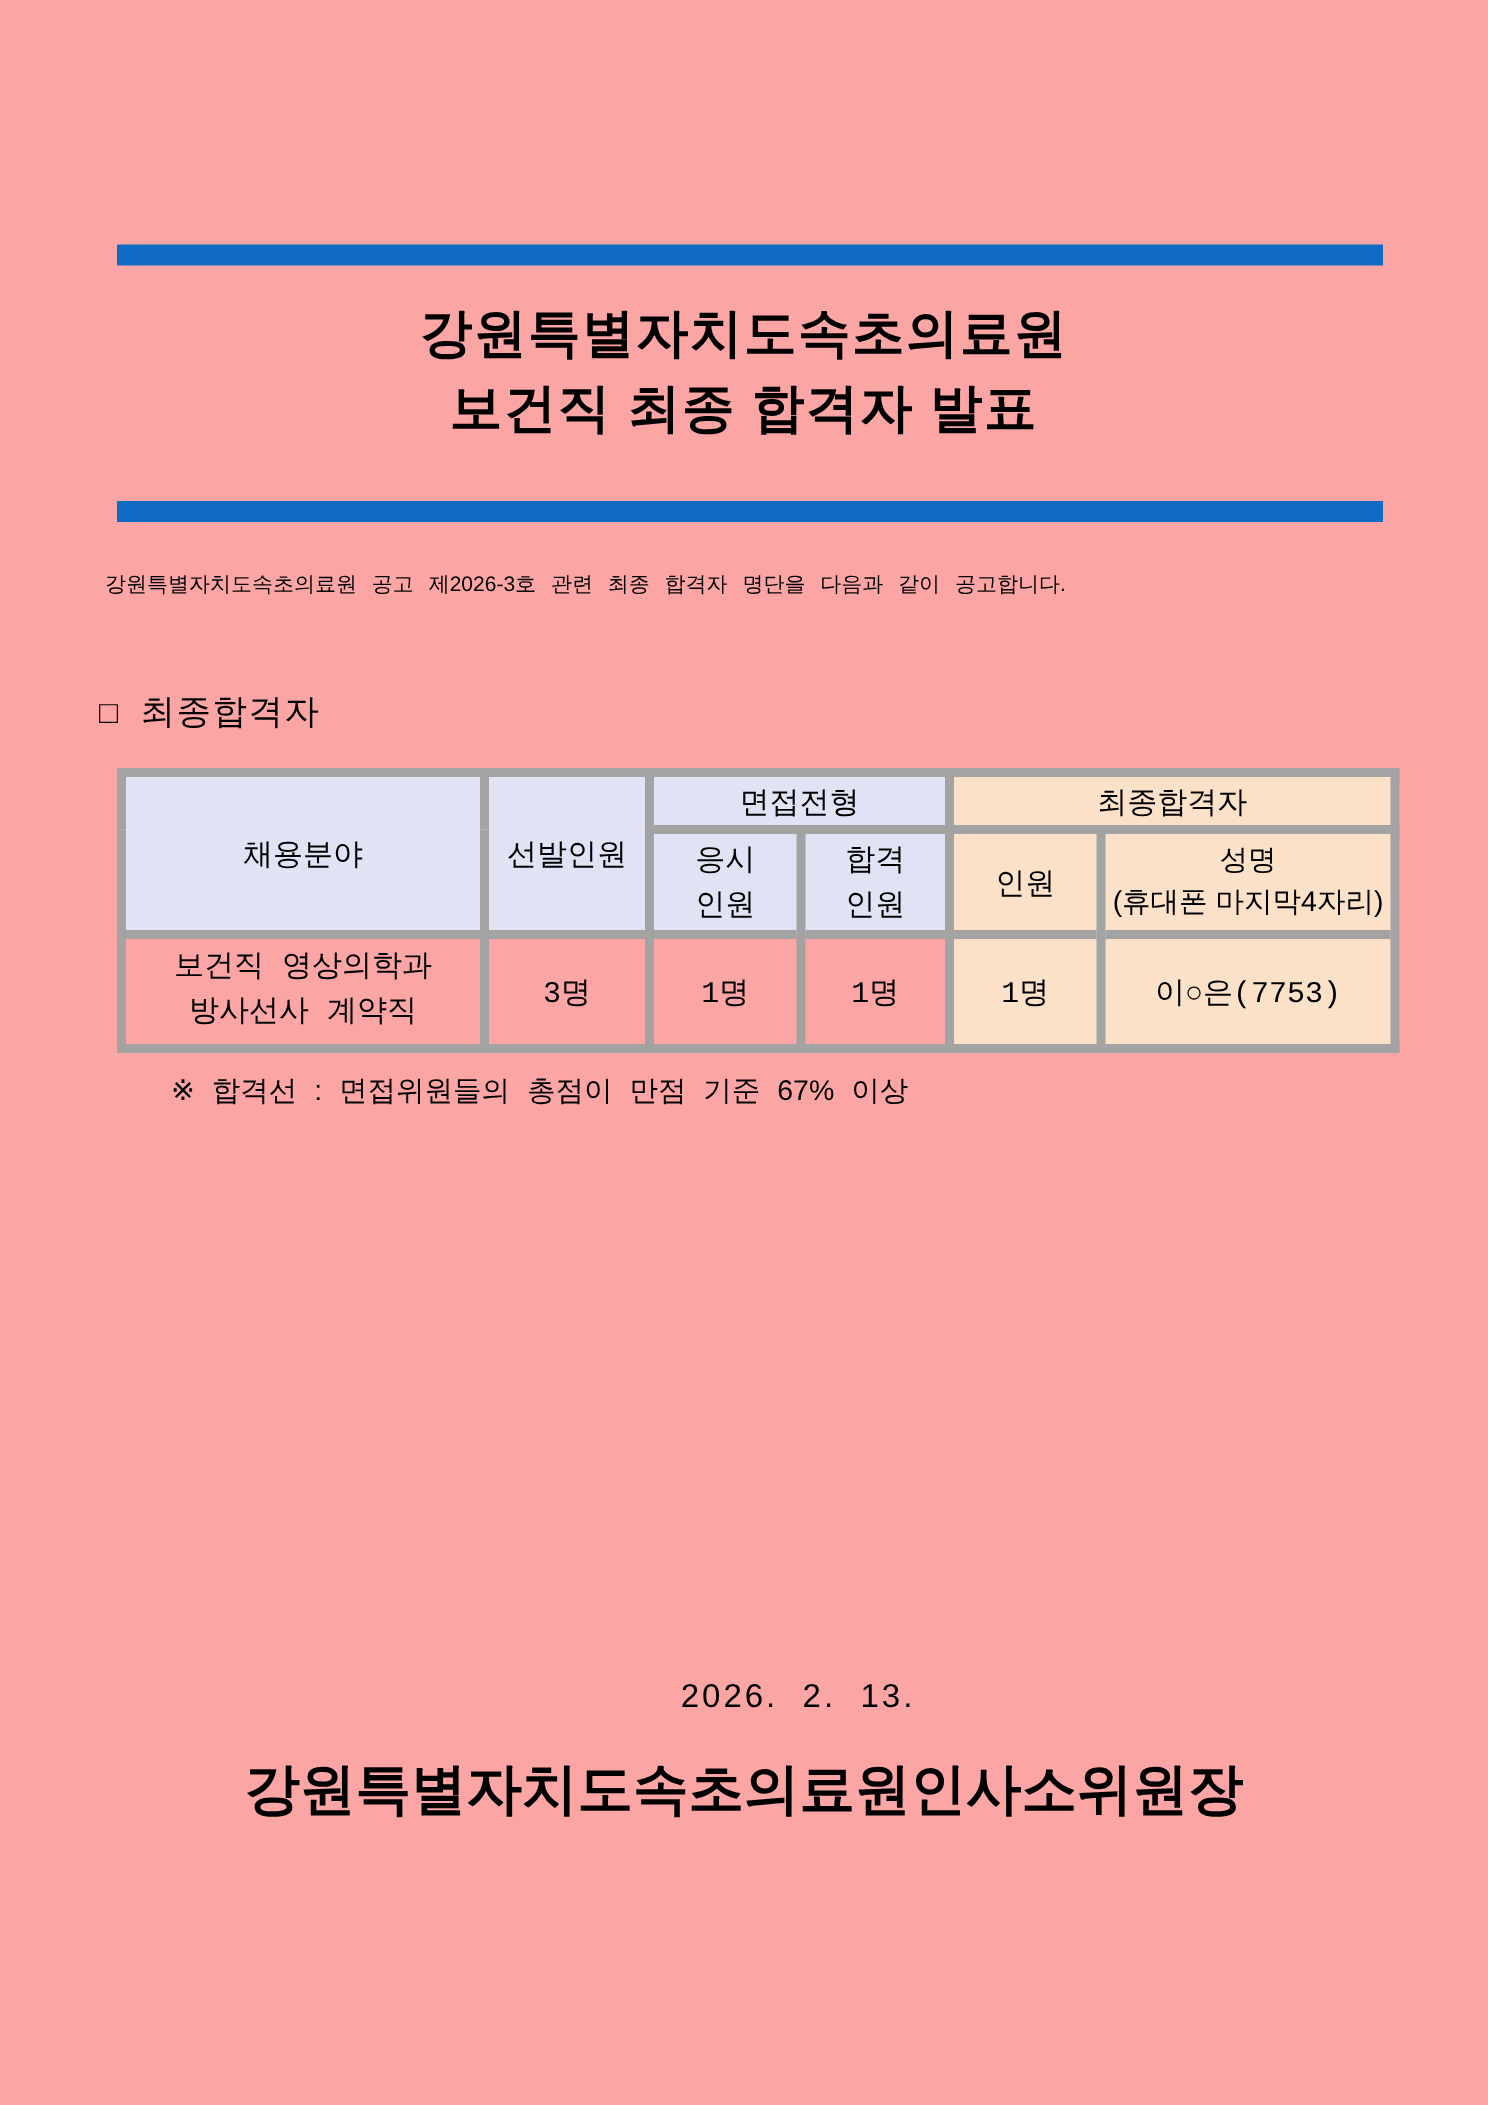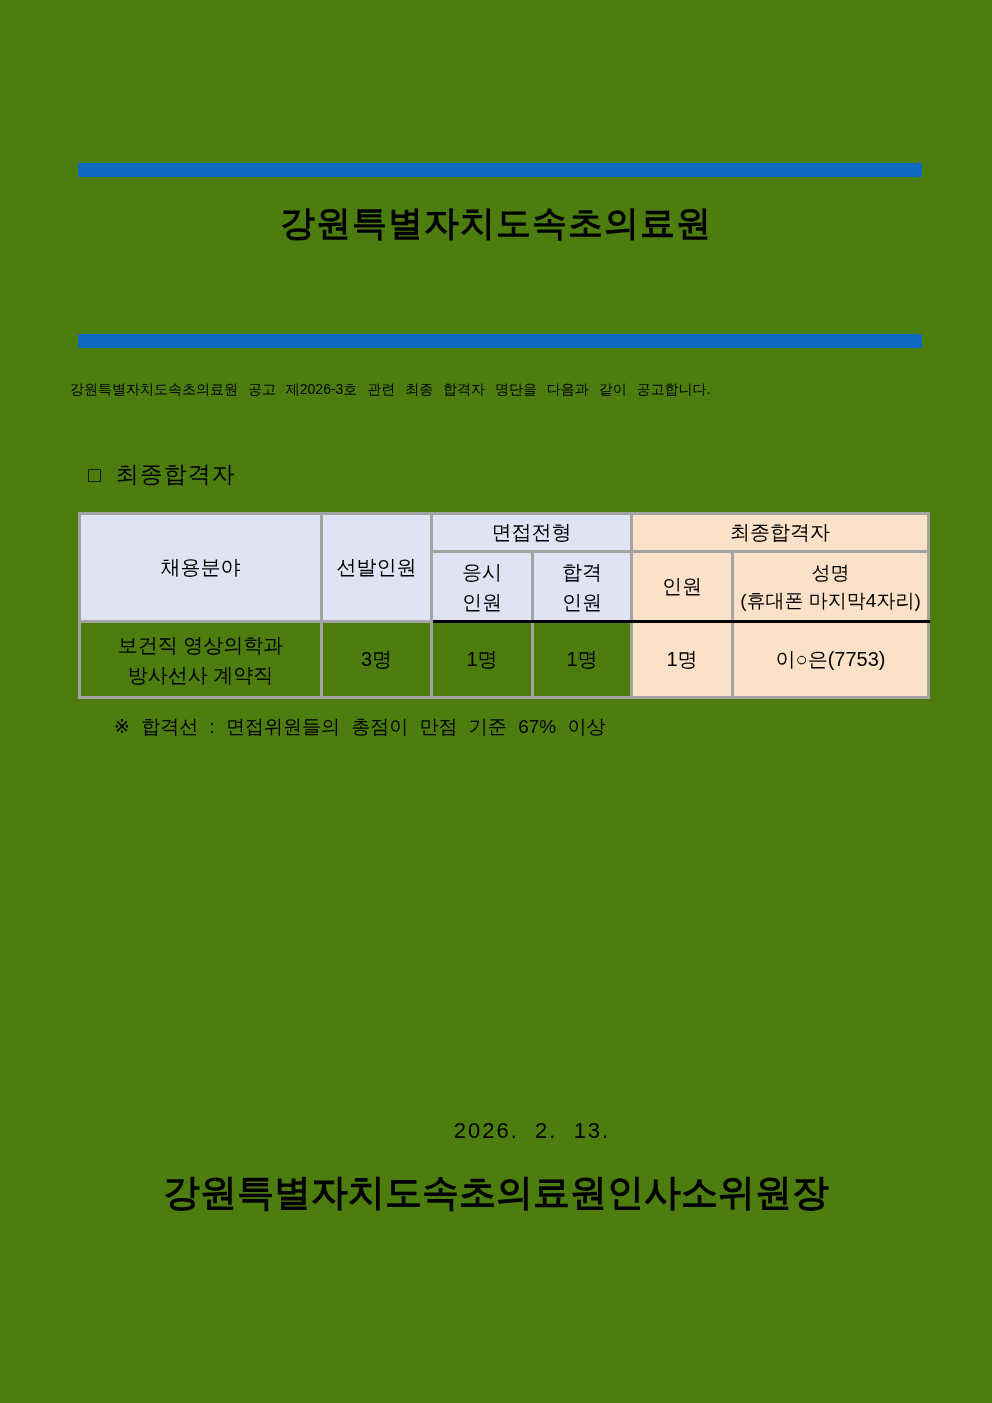--- a/index.html
+++ b/index.html
@@ -5,21 +5,21 @@
   * { margin: 0; padding: 0; box-sizing: border-box; }
   html, body { background: #ffffff; }
   body {
     font-family: "Liberation Sans", "DejaVu Sans", sans-serif;
     color: #000000;
   }
   .page {
     position: relative;
     width: 992px;
     height: 1403px;
-    background: #4d7c0f;
+    background: #fca5a5;
     overflow: hidden;
     margin: 0 auto;
   }
   .divider-bar {
     position: absolute;
     left: 78px;
     width: 844px;
     height: 14px;
     background: #0f6ac4;
   }
@@ -41,45 +41,45 @@
     position: absolute;
     left: 70px;
     top: 381px;
     width: 860px;
     font-size: 14px;
     word-spacing: 6px;
     white-space: nowrap;
   }
   .section-heading {
     position: absolute;
-    left: 88px;
+    left: 66px;
     top: 459px;
     font-size: 23px;
     letter-spacing: 1px;
   }
   .section-heading .bullet { margin-right: 14px; font-size: 21px; }
   table.results {
     position: absolute;
     left: 78px;
     top: 512px;
     width: 849px;
     border-collapse: collapse;
     table-layout: fixed;
     border: 2px solid #000000;
     font-size: 20px;
   }
   table.results td {
-    border: 3px solid #a3a3a3;
+    border: 6px solid #a3a3a3;
     text-align: center;
     vertical-align: middle;
     padding: 0 2px;
   }
   tr.hdr-row-1 { height: 38px; }
   tr.hdr-row-2 { height: 70px; }
-  tr.data-row  { height: 76px; }
+  tr.data-row  { height: 76px; font-family: Liberation Mono, monospace; }
   tr.hdr-row-2 td, td.rowspan-cell { border-bottom: 3px solid #000000; }
   td.bg-blue   { background: #e0e3f4; }
   td.bg-orange { background: #fbe1c8; }
   .pre { white-space: pre-line; line-height: 1.5; margin-top: 40px; }
   td.name-hdr { font-size: 19px; line-height: 1.45; }
   .note {
     position: absolute;
     left: 114px;
     top: 714px;
     font-size: 19px;
@@ -110,20 +110,21 @@
 </style>
 </head>
 <body>
 
 <div class="page">
 
   <div class="divider-bar bar-top"></div>
 
   <div class="title-block">
     <div>강원특별자치도속초의료원</div>
+    <div>보건직 최종 합격자 발표</div>
   </div>
 
   <div class="divider-bar bar-bottom"></div>
 
   <p class="intro">강원특별자치도속초의료원 공고 제2026-3호 관련 최종 합격자 명단을 다음과 같이 공고합니다.</p>
 
   <div class="section-heading">
     <span class="bullet">□</span><span>최종합격자</span>
   </div>
 

